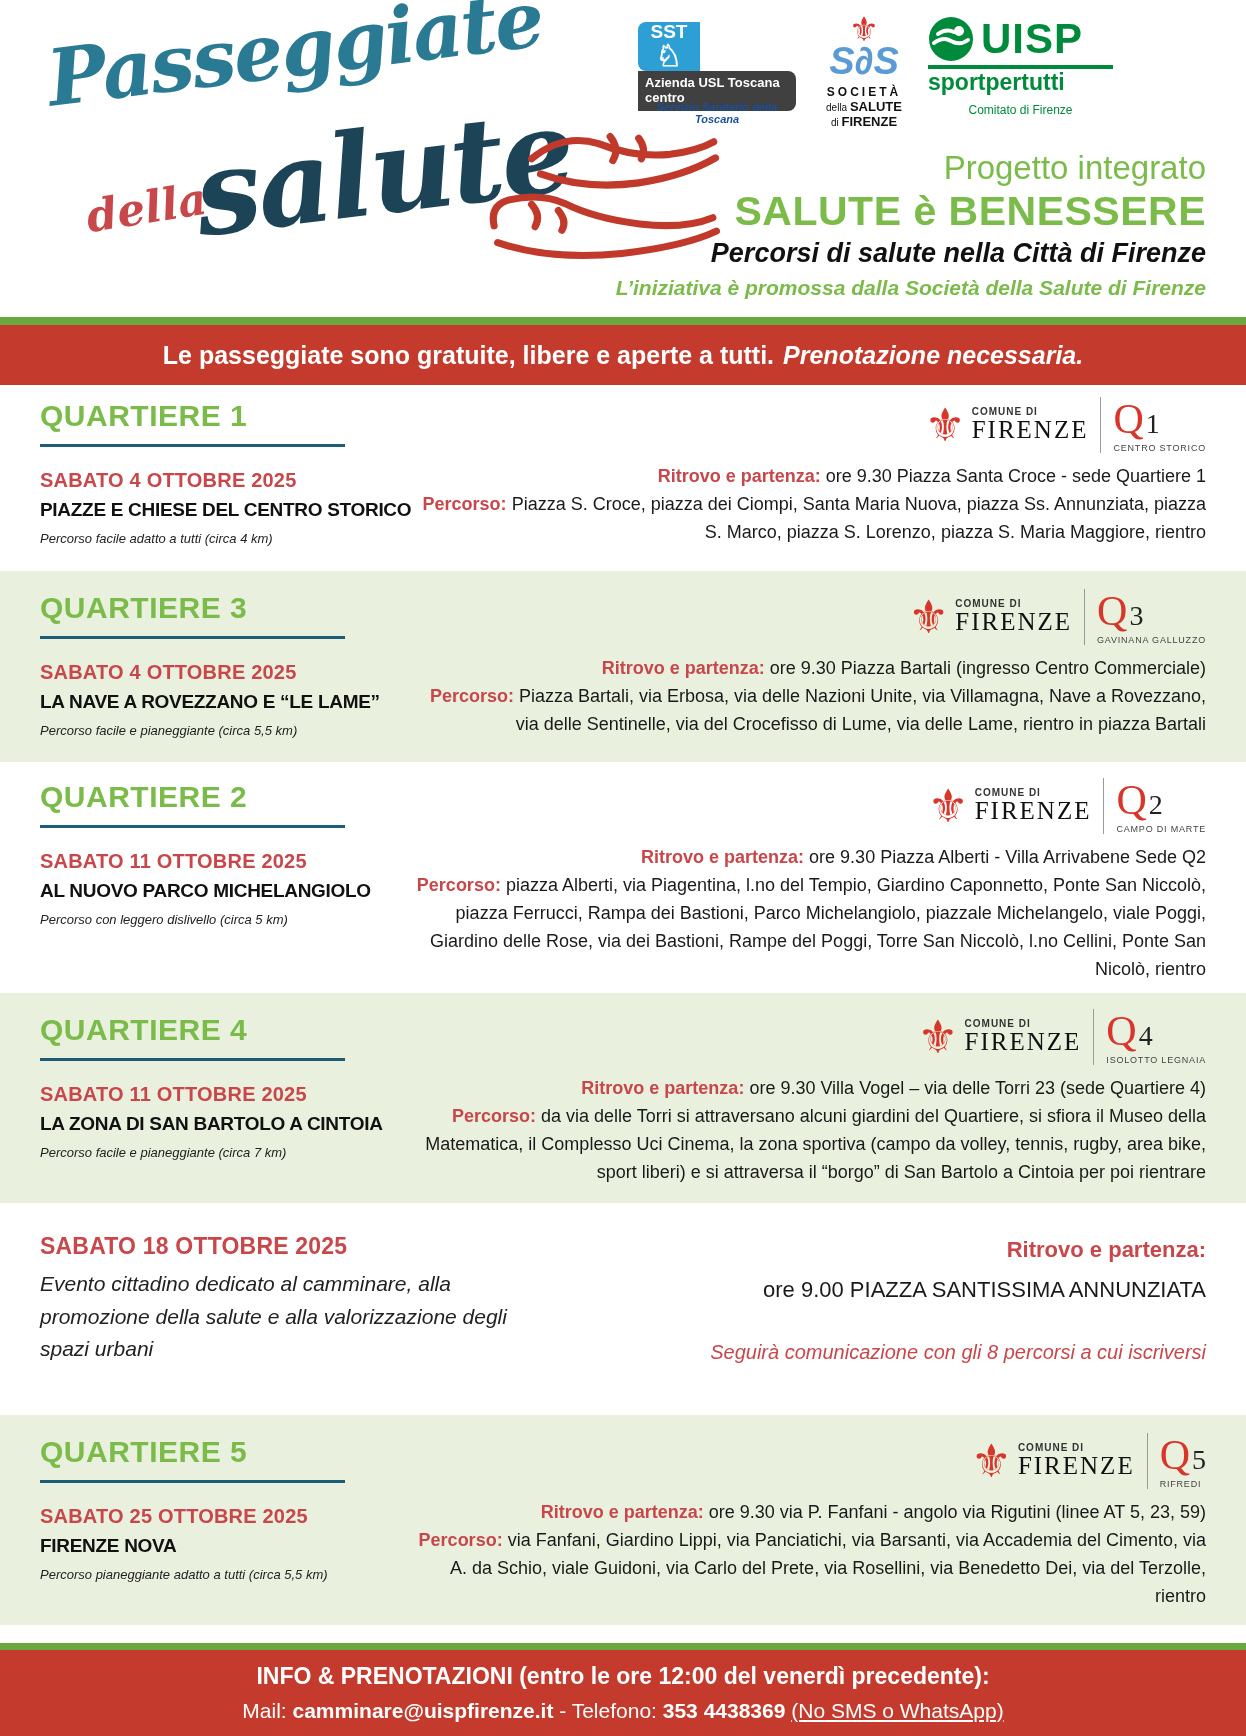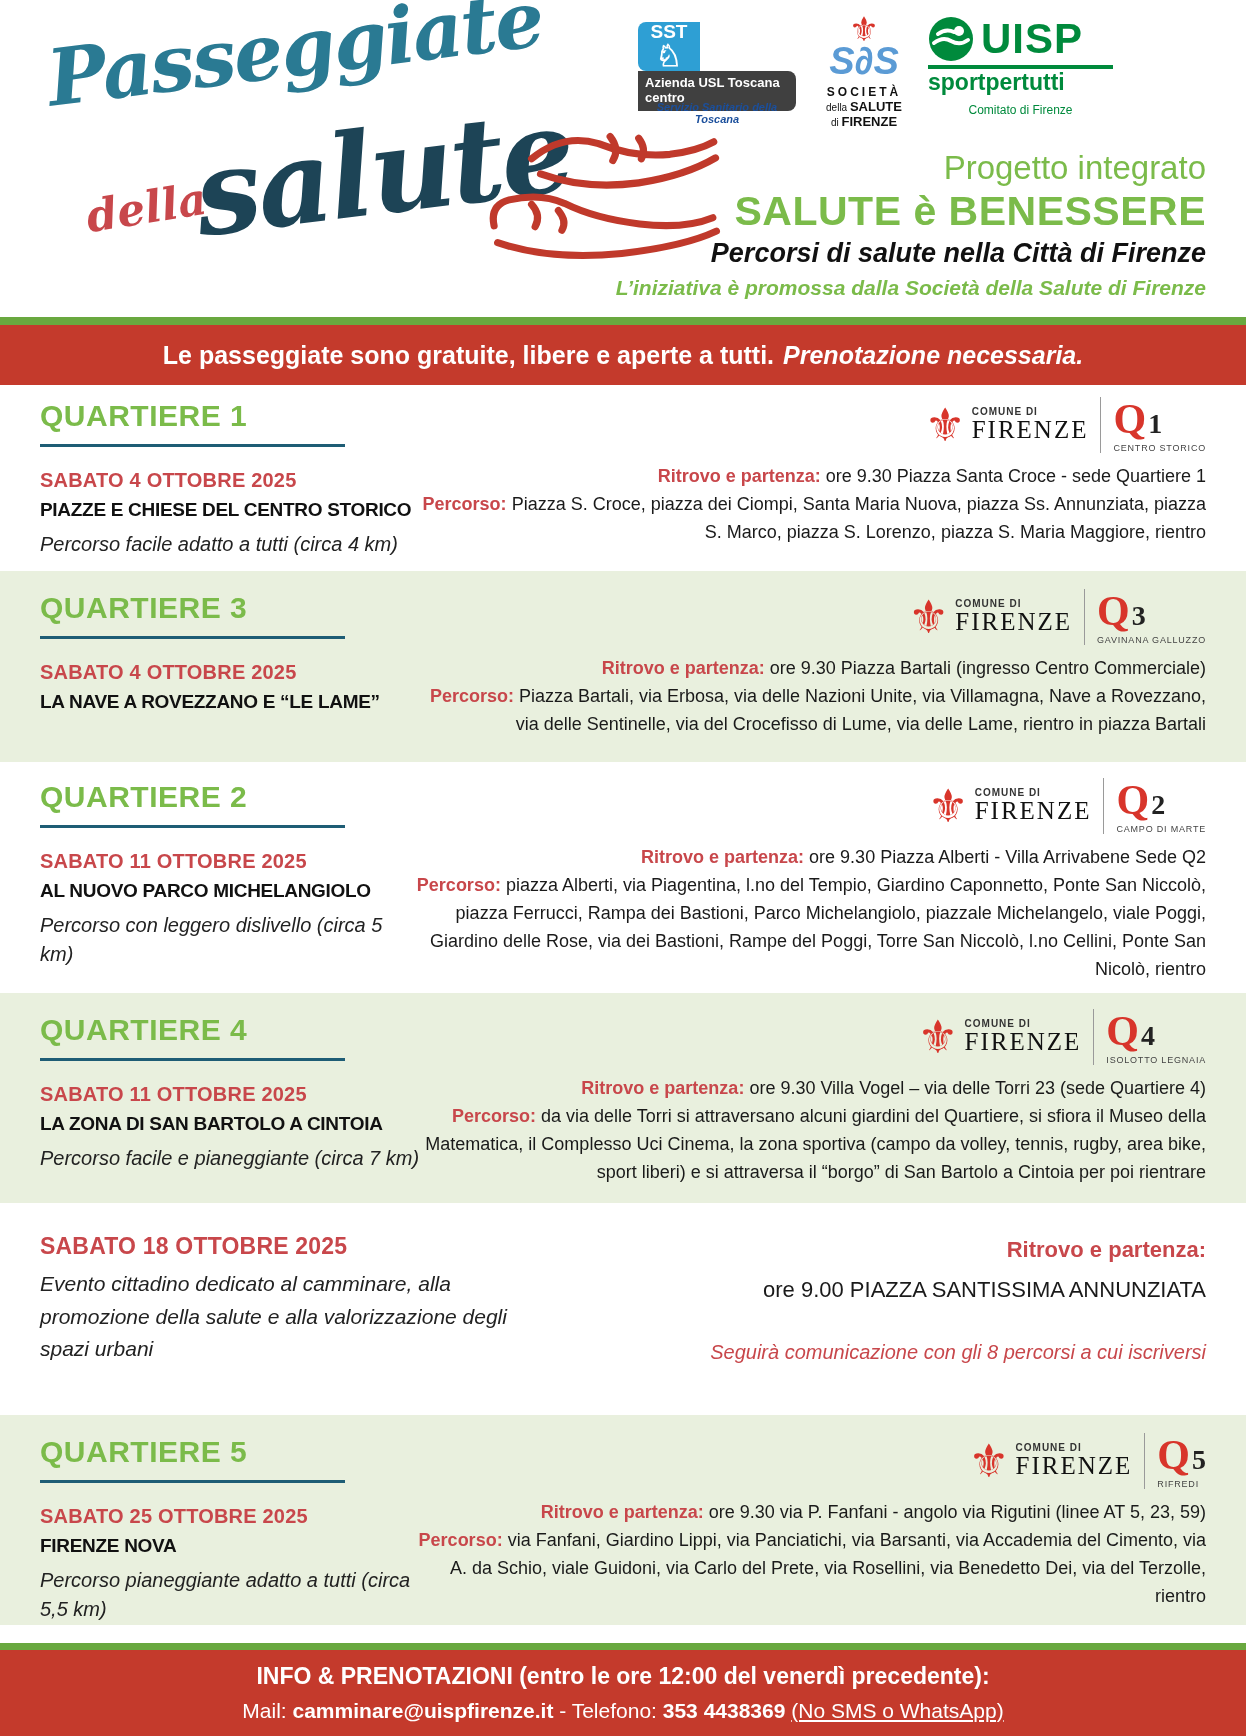--- a/index.html
+++ b/index.html
@@ -45,29 +45,29 @@
   .banner .em{font-style:italic;margin-left:9px;}
   
   .sec{position:relative;overflow:hidden;}
   .sec.green{background:#e9f0de;}
   .col-left{position:absolute;left:40px;top:14px;width:380px;}
   .col-right{position:absolute;right:40px;top:10px;width:790px;text-align:right;}
   .q-title{color:#7bbb4a;font-size:30px;font-weight:bold;letter-spacing:0.5px;margin:0;line-height:1.1;}
   .q-underline{width:305px;border-bottom:3px solid #1e5d75;margin:12px 0 22px;}
   .date{color:#c8474b;font-size:20px;font-weight:bold;margin:0 0 7px;letter-spacing:0.2px;}
   .event{color:#111;font-size:19px;font-weight:bold;letter-spacing:-0.3px;margin:0 0 9px;}
-  .note{color:#222;font-size:20px;font-style:italic;margin:0;line-height:1.45;}
+  .note{color:#222;font-size:13px;font-style:italic;margin:0;line-height:1.45;}
   .badge{display:flex;justify-content:flex-end;align-items:center;height:60px;margin-bottom:8px;}
   .giglio{color:#d8352b;font-size:46px;line-height:1;}
   .comune{display:inline-flex;flex-direction:column;align-items:flex-start;margin-left:6px;text-align:left;}
   .comune1{font-size:10px;letter-spacing:1px;color:#333;font-weight:bold;line-height:1;}
   .comune2{font-family:"Liberation Serif", serif;font-size:25px;letter-spacing:2px;color:#111;line-height:1.05;}
   .badge-div{width:1px;height:56px;background:#9a9a9a;margin:0 12px;}
   .qblock{display:inline-flex;flex-direction:column;align-items:flex-start;text-align:left;}
-  .qrow{line-height:1;font-weight:bold;}
+  .qrow{line-height:1;}
   .qletter{font-family:"Liberation Serif", serif;color:#d8352b;font-size:42px;line-height:1;}
   .qnum{font-family:"Liberation Serif", serif;color:#222;font-size:28px;margin-left:2px;}
   .qarea{font-size:9px;letter-spacing:0.8px;color:#444;margin-top:3px;white-space:nowrap;}
   .meet,.route{font-size:18px;color:#1a1a1a;line-height:1.55;margin:0;}
   .rlabel{color:#c8474b;font-weight:bold;}
   
   .sec-event .col-left{width:500px;top:30px;}
   .sec-event .col-right{width:640px;top:30px;}
   .sec-event .date{font-size:23px;margin-bottom:8px;}
   .sec-event .event{font-size:23px;letter-spacing:0;margin-bottom:12px;}
@@ -181,20 +181,21 @@
       <p class="route"><strong class="rlabel">Percorso:</strong> <span>Piazza S. Croce, piazza dei Ciompi, Santa Maria Nuova, piazza Ss. Annunziata, piazza S. Marco, piazza S. Lorenzo, piazza S. Maria Maggiore, rientro</span></p>
     </div>
   </section>
 
   <section class="sec green" style="height:191px;">
     <div class="col-left" style="top:20px;">
       <h2 class="q-title">QUARTIERE 3</h2>
       <div class="q-underline"></div>
       <p class="date">SABATO 4 OTTOBRE 2025</p>
       <p class="event">LA NAVE A ROVEZZANO E “LE LAME”</p>
+      <p class="note">Percorso facile e pianeggiante (circa 5,5 km)</p>
     </div>
     <div class="col-right" style="top:16px;">
       <div class="badge">
         <span class="giglio">⚜</span>
         <span class="comune">
           <span class="comune1">COMUNE DI</span>
           <span class="comune2">FIRENZE</span>
         </span>
         <span class="badge-div"></span>
         <span class="qblock">

